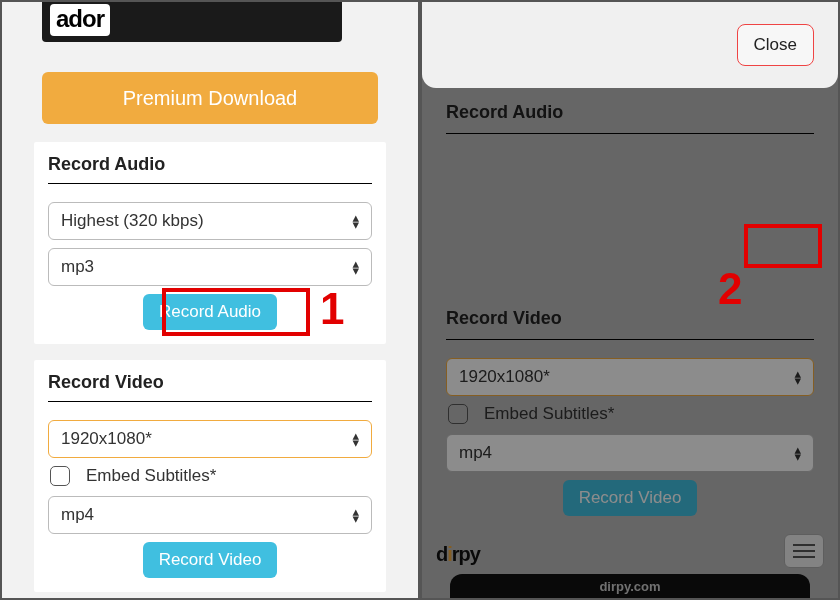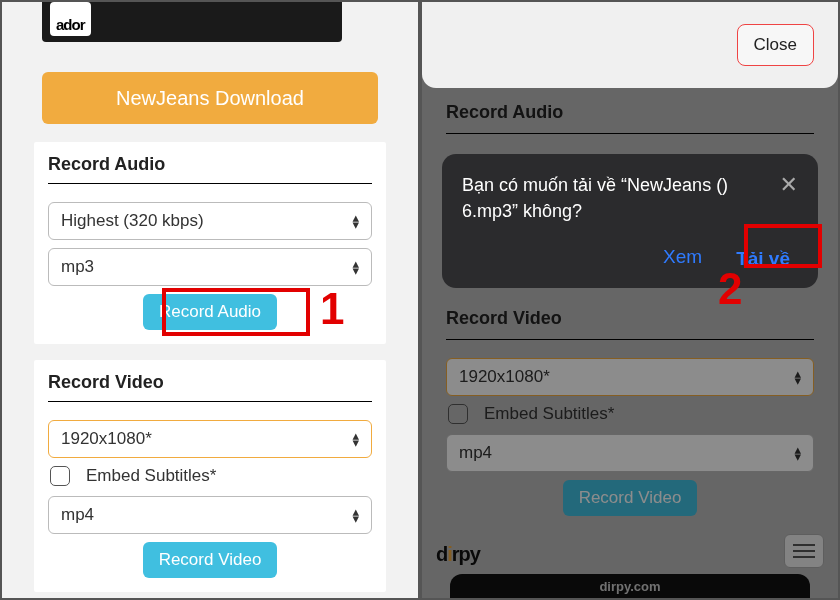--- a/index.html
+++ b/index.html
@@ -9,22 +9,22 @@
   .right { left: 420px; width: 420px; background: #666; overflow: hidden; }
 
   
   .thumb-wrap { padding: 0 40px; }
   .thumb {
     width: 300px; height: 40px; background: #1a1a1a; position: relative;
     border-radius: 0 0 4px 4px;
   }
   .logo {
     position: absolute; left: 8px; bottom: 6px;
-    background: #fff; border-radius: 4px; padding: 14px 6px 3px 6px;
-    font-weight: 900; font-size: 15px; letter-spacing: -1px;
+    background: #fff; border-radius: 4px; padding: 1px 6px 3px 6px;
+    font-weight: 900; font-size: 24px; letter-spacing: -1px;
   }
   .premium {
     margin: 30px 40px 18px 40px; height: 52px; border-radius: 6px;
     background: #f1ab3f; color: #fff; display: flex; align-items: center;
     justify-content: center; font-size: 20px;
   }
   .section {
     background: #fff; margin: 16px 32px; border-radius: 2px; padding: 10px 14px 14px 14px;
   }
   .section-title {
@@ -100,21 +100,21 @@
 <body>
 
 <div class="frame left">
 
   <div class="thumb-wrap">
     <div class="thumb">
       <span class="logo">ador</span>
     </div>
   </div>
 
-  <div class="premium">NewJeans Download</div>
+  <div class="premium">Premium Download</div>
 
   <div class="section">
     <div class="section-title">Record Audio</div>
 
     <div class="select">
       <span>Highest (320 kbps)</span>
       <span class="chevrons">▴<br>▾</span>
     </div>
 
     <div class="select">
@@ -189,26 +189,16 @@
         <span></span>
         <span></span>
       </div>
     <div class="addr">dirpy.com</div>
   </div>
 
   <div class="top-sheet">
     <div class="close">Close</div>
   </div>
 
-  <div class="modal">
-    <div class="modal-row1">
-      <div class="modal-msg">Bạn có muốn tải về “NewJeans () 6.mp3” không?</div>
-      <div class="modal-x">✕</div>
-    </div>
-    <div class="modal-actions">
-      <span class="link-view">Xem</span>
-      <span class="link-dl">Tải về</span>
-    </div>
-  </div>
 
   <div class="highlight-2" style="left:322px; top:222px; width:78px; height:44px;"></div>
   <div class="step-num" style="left:296px; top:262px;">2</div>
 </div>
 
 </body></html>

